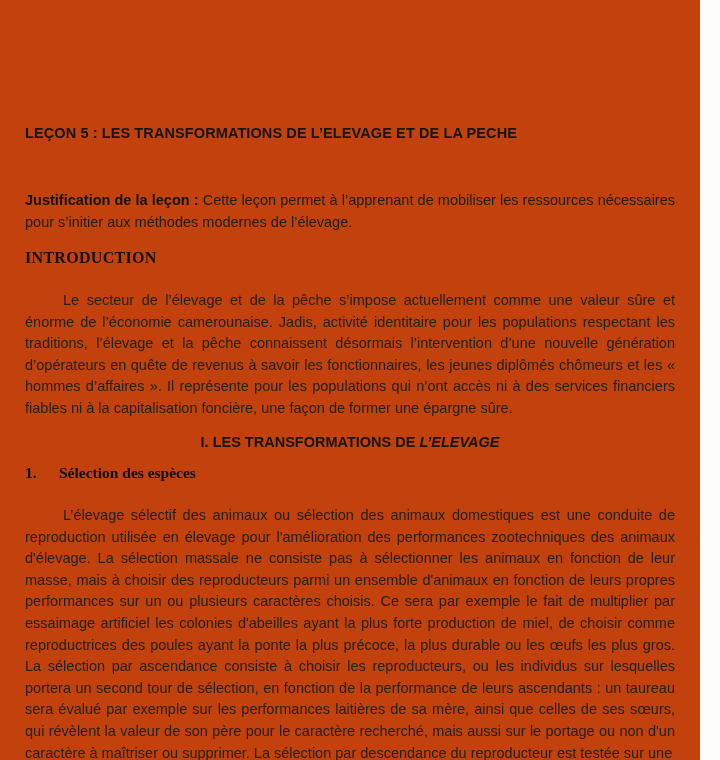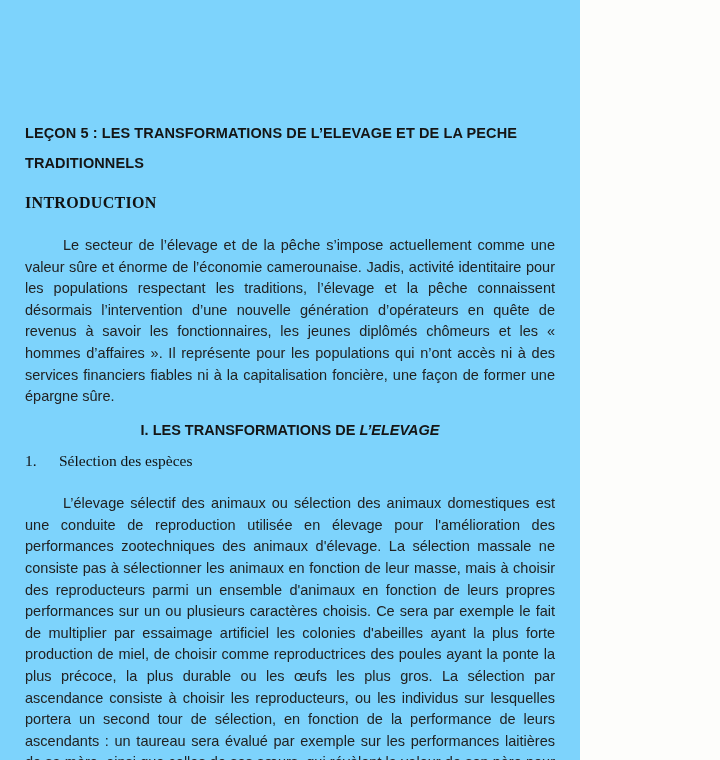--- a/index.html
+++ b/index.html
@@ -10,23 +10,23 @@
     width: 720px;
     height: 760px;
     background: #fdfdfb;
     overflow: hidden;
     font-family: "Liberation Sans", sans-serif;
     color: #1e1e1e;
     -webkit-font-smoothing: antialiased;
   }
   .doc-page {
     position: relative;
-    width: 580px;
+    width: 700px;
     height: 760px;
-    background: #7dd3fc;
+    background: #c2410c;
     box-sizing: border-box;
     padding: 118px 25px 0 25px;
   }
   .doc-title-line {
     font-weight: 700;
     font-size: 14.5px;
     line-height: 30px;
     color: #151515;
     letter-spacing: 0.1px;
   }
@@ -61,38 +61,38 @@
     font-weight: 700;
     font-size: 14.5px;
     color: #151515;
     text-align: center;
   }
   .section-heading .italic {
     font-style: italic;
   }
   .subsection-heading {
     font-family: "Liberation Serif", serif;
-    font-weight: 400;
+    font-weight: 700;
     font-size: 15.5px;
     color: #111;
     margin-top: 14px;
   }
   .subsection-heading .num {
     display: inline-block;
     width: 34px;
   }
 </style>
 </head>
 <body>
 
 <div class="doc-page">
 
   <div class="doc-title-line">LEÇON 5 : LES TRANSFORMATIONS DE L’ELEVAGE ET DE LA PECHE</div>
-  <div class="doc-title-line">TRADITIONNELS</div>
 
+  <p class="justification"><span class="label">Justification de la leçon :</span><span> Cette leçon permet à l’apprenant de mobiliser les ressources nécessaires pour s’initier aux méthodes modernes de l’élevage.</span></p>
 
   <div class="serif-heading">INTRODUCTION</div>
 
   <p class="body-paragraph">Le secteur de l’élevage et de la pêche s’impose actuellement comme une valeur sûre et énorme de l’économie camerounaise. Jadis, activité identitaire pour les populations respectant les traditions, l’élevage et la pêche connaissent désormais l’intervention d’une nouvelle génération d’opérateurs en quête de revenus à savoir les fonctionnaires, les jeunes diplômés chômeurs et les « hommes d’affaires ». Il représente pour les populations qui n’ont accès ni à des services financiers fiables ni à la capitalisation foncière, une façon de former une épargne sûre.</p>
 
   <div class="section-heading"><span>I. LES TRANSFORMATIONS DE </span><span class="italic">L’ELEVAGE</span></div>
 
   <div class="subsection-heading"><span class="num">1.</span><span>Sélection des espèces</span></div>
 
   <p class="body-paragraph">L’élevage sélectif des animaux ou sélection des animaux domestiques est une conduite de reproduction utilisée en élevage pour l'amélioration des performances zootechniques des animaux d'élevage. La sélection massale ne consiste pas à sélectionner les animaux en fonction de leur masse, mais à choisir des reproducteurs parmi un ensemble d'animaux en fonction de leurs propres performances sur un ou plusieurs caractères choisis. Ce sera par exemple le fait de multiplier par essaimage artificiel les colonies d'abeilles ayant la plus forte production de miel, de choisir comme reproductrices des poules ayant la ponte la plus précoce, la plus durable ou les œufs les plus gros. La sélection par ascendance consiste à choisir les reproducteurs, ou les individus sur lesquelles portera un second tour de sélection, en fonction de la performance de leurs ascendants : un taureau sera évalué par exemple sur les performances laitières de sa mère, ainsi que celles de ses sœurs, qui révèlent la valeur de son père pour le caractère recherché, mais aussi sur le portage ou non d'un caractère à maîtriser ou supprimer. La sélection par descendance du reproducteur est testée sur une</p>

